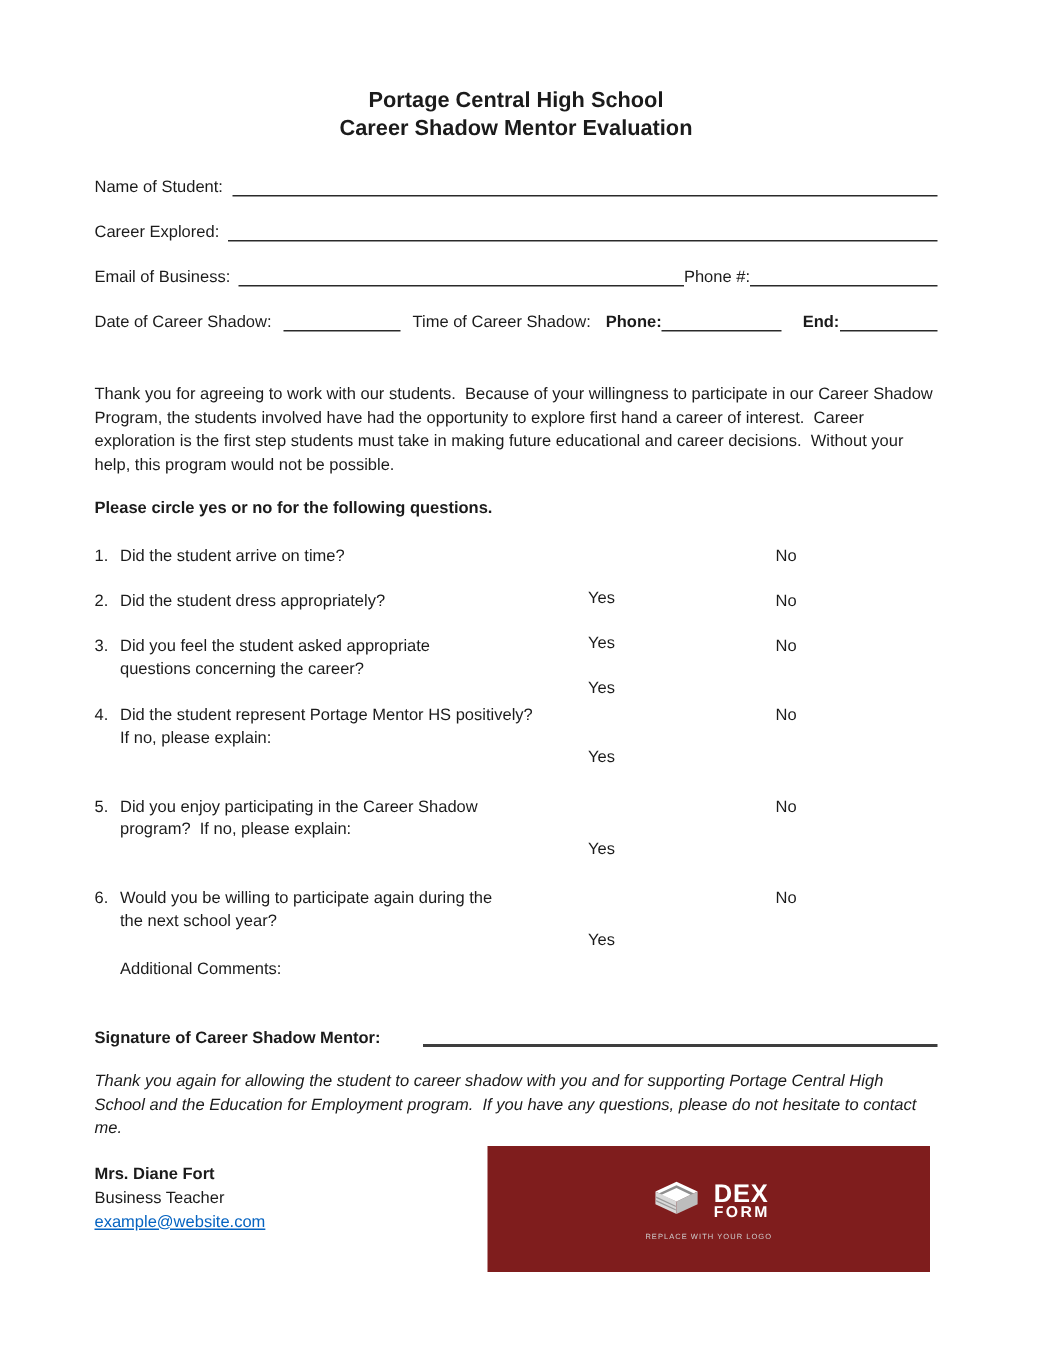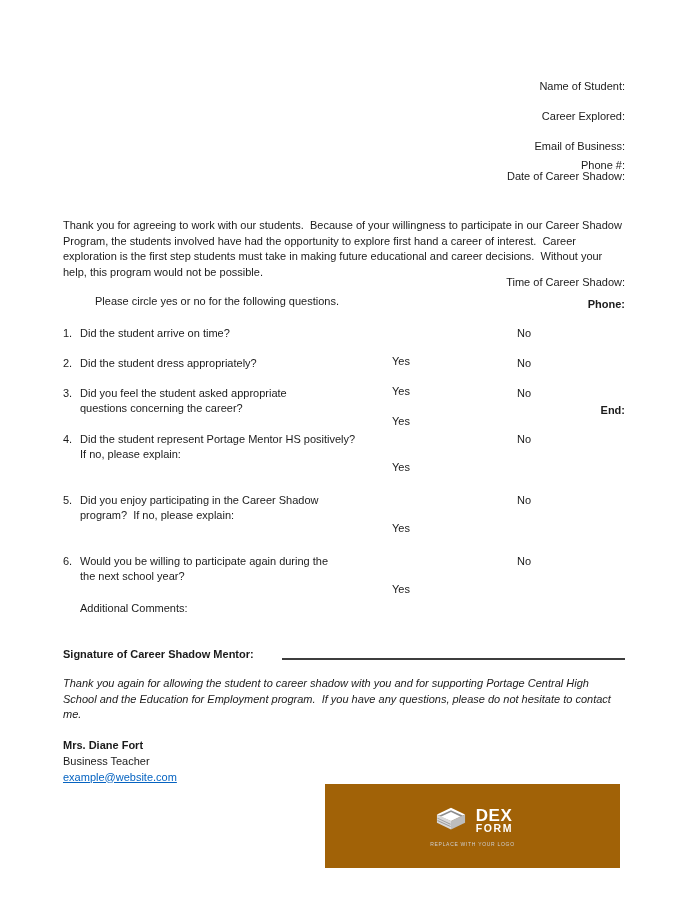--- a/index.html
+++ b/index.html
@@ -7,33 +7,33 @@
   .page {
     position:relative; width:695px; height:900px; background:#ffffff;
     font-family:"Liberation Sans", sans-serif; font-size:11px; color:#1b1b1b;
     overflow:hidden;
   }
   .content { position:absolute; left:63px; top:58px; width:562px; }
 
   .title { text-align:center; font-weight:bold; font-size:14.5px; line-height:19px; }
 
   .frows { margin-top:22px; }
-  .frow { display:flex; align-items:flex-end; height:13px; margin-bottom:17px;flex-direction:column; }
+  .frow { display:flex; align-items:flex-end; height:13px; margin-bottom:17px; }
   .lbl { white-space:nowrap; }
   .fline { flex:1 1 auto; border-bottom:1px solid #2a2a2a; height:100%; }
   .fline.fx86 { flex:0 0 78px; }
   .fline.fx80 { flex:0 0 80px; }
   .fline.fx118 { flex:0 0 118px; }
   .fline.fx125 { flex:0 0 125px; }
   .sp6 { flex:0 0 6px; } .sp8 { flex:0 0 8px; } .sp10 { flex:0 0 10px; }
   .sp14 { flex:0 0 14px; } .sp26 { flex:0 0 26px; }
   .b { font-weight:bold; }
 
   .para { margin-top:35px; line-height:15.5px; white-space:pre-wrap; }
-  .instruction { margin-top:15px; font-weight:normal; line-height:13px;margin-left:32px; }
+  .instruction { margin-top:15px; font-weight:bold; line-height:13px; }
 
   .questions { margin-top:18px; }
   .q { position:relative; padding-left:17px; line-height:15px; min-height:15px; }
   .q-num { position:absolute; left:0; top:0; }
   .q-text { display:inline-block; max-width:310px; white-space:pre-wrap; }
   .q-yes { position:absolute; left:329px; top:0;margin-top:28px; }
   .q-no  { position:absolute; left:454px; top:0; }
   .mb15 { margin-bottom:15px; } .mb16 { margin-bottom:16px; }
   .mb17 { margin-bottom:17px; } .mb31 { margin-bottom:31px; }
 
@@ -42,36 +42,40 @@
   .sigrow { display:flex; align-items:flex-end; height:13px; margin-top:31px;font-weight:bold; }
   .sigline { flex:1 1 auto; margin-left:28px; border-bottom:2px solid #3e3e3e; height:100%; }
 
   .closing { margin-top:16px; font-style:italic; line-height:15.5px; white-space:pre-wrap; }
 
   .contact { margin-top:14px; line-height:16px; }
   .contact .name { font-weight:bold; }
   .contact a { color:#0563c1; text-decoration:underline; }
 
   .logo-box {
-    position:absolute; left:325px; top:784px; width:295px; height:84px;
-    background:#a16207; display:flex; flex-direction:column;
+    position:absolute; left:325px; top:764px; width:295px; height:84px;
+    background:#7f1d1d; display:flex; flex-direction:column;
     align-items:center; justify-content:center;
   }
   .logo-row { display:flex; align-items:center; gap:6px; }
   .logo-text { display:flex; flex-direction:column; }
   .logo-dex  { font-size:17px; font-weight:bold; color:#ffffff; line-height:15px; letter-spacing:0.5px; }
   .logo-form { font-size:10.5px; font-weight:bold; color:#ffffff; line-height:11px; letter-spacing:1.6px; }
   .logo-tagline { font-size:5px; color:#cfcfcf; letter-spacing:0.7px; margin-top:4px; }
 </style>
 </head>
 <body>
 
 <div class="page">
   <div class="content">
 
+    <div class="title">
+      <div>Portage Central High School</div>
+      <div>Career Shadow Mentor Evaluation</div>
+    </div>
 
     <div class="frows">
       <div class="frow">
         <span class="lbl">Name of Student:</span>
         <span class="sp6"></span>
         <span class="fline"></span>
       </div>
       <div class="frow">
         <span class="lbl">Career Explored:</span>
         <span class="sp6"></span>

